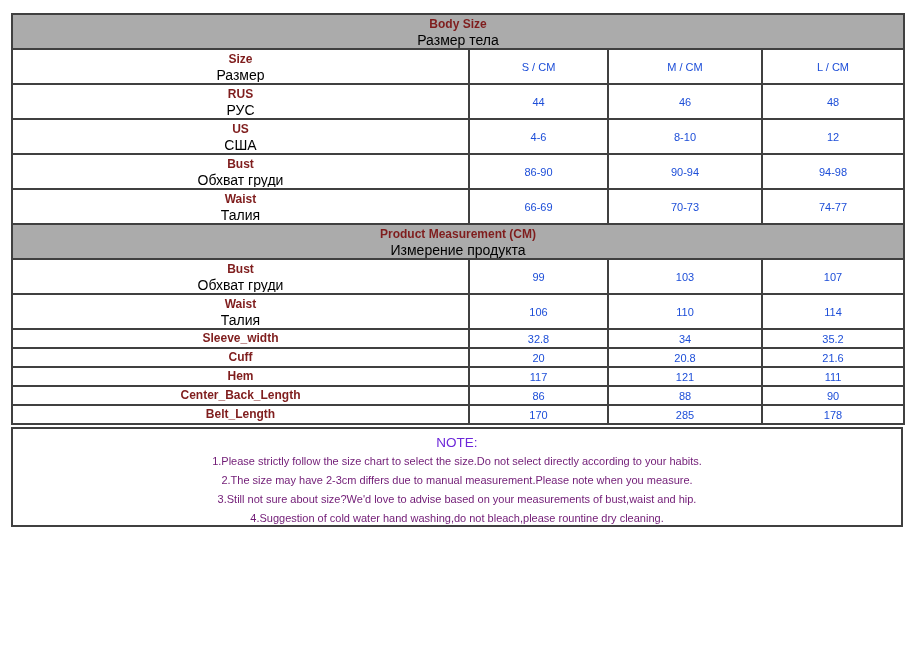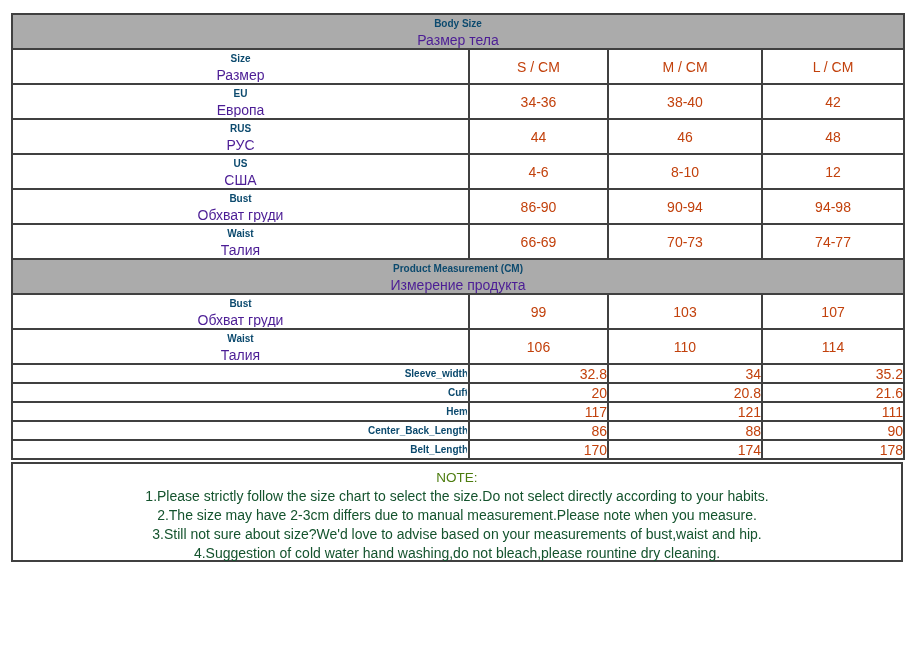--- a/index.html
+++ b/index.html
@@ -11,40 +11,40 @@
   .sheet{position:absolute;left:11px;top:13px;width:892px;}
   table.size-table{
     border-collapse:collapse;width:100%;table-layout:fixed;
   }
   table.size-table td{
     border:2px solid #404040;
     text-align:center;vertical-align:middle;
     padding:0;overflow:hidden;white-space:nowrap;
   }
   td.sec-head{background:#ababab;padding:2px 0 1px 0;}
-  .en{font-weight:bold;font-size:10px;line-height:16px;color:#0c4a6e;}
-  .ru{font-weight:normal;font-size:14px;line-height:16px;color:#4c1d95;}
+  .en{font-weight:bold;font-size:12px;line-height:16px;color:#7f1d1d;}
+  .ru{font-weight:normal;font-size:14px;line-height:16px;color:#000000;}
   td.label{padding:1px 0;border-radius:9px;}
-  td.val{font-size:14px;color:#c2410c;}
+  td.val{font-size:11px;color:#1d4ed8;}
   tr.two td{height:33px;}
-  tr.one td{height:17px;text-align:right;}
+  tr.one td{height:17px;}
   tr.one .en{line-height:15px;}
   .note-box{
     border:2px solid #404040;
     margin-top:2px;
     height:92px;
     text-align:center;
     padding-top:4px;
     box-sizing:content-box;
   }
   .note-title{
     font-size:13.5px;line-height:19px;font-weight:normal;
   }
   .note-line{
-    font-size:14px;line-height:19px;color:#14532d;
+    font-size:11px;line-height:19px;color:#701a75;
   }
 </style>
 </head>
 <body>
 
 <div class="sheet">
   <table class="size-table">
     <colgroup>
       <col style="width:457px">
       <col style="width:139px">
@@ -59,29 +59,20 @@
           </td>
         </tr>
         <tr class="two">
           <td class="label">
             <div class="en">Size</div>
             <div class="ru">Размер</div>
           </td>
           <td class="val">S / CM</td>
           <td class="val">M / CM</td>
           <td class="val">L / CM</td>
-        </tr>
-        <tr class="two">
-          <td class="label">
-            <div class="en">EU</div>
-            <div class="ru">Европа</div>
-          </td>
-          <td class="val">34-36</td>
-          <td class="val">38-40</td>
-          <td class="val">42</td>
         </tr>
         <tr class="two">
           <td class="label">
             <div class="en">RUS</div>
             <div class="ru">РУС</div>
           </td>
           <td class="val">44</td>
           <td class="val">46</td>
           <td class="val">48</td>
         </tr>
@@ -166,28 +157,28 @@
           </td>
           <td class="val">86</td>
           <td class="val">88</td>
           <td class="val">90</td>
         </tr>
         <tr class="one">
           <td class="label">
             <div class="en">Belt_Length</div>
           </td>
           <td class="val">170</td>
-          <td class="val">174</td>
+          <td class="val">285</td>
           <td class="val">178</td>
         </tr>
       </tbody>
   </table>
 
   <div class="note-box">
-    <div class="note-title" style="color: #4d7c0f;">NOTE:</div>
+    <div class="note-title" style="color: #6d28d9;">NOTE:</div>
     <div id="note-lines">
         <div class="note-line">1.Please strictly follow the size chart to select the size.Do not select directly according to your habits.</div>
         <div class="note-line">2.The size may have 2-3cm differs due to manual measurement.Please note when you measure.</div>
         <div class="note-line">3.Still not sure about size?We'd love to advise based on your measurements of bust,waist and hip.</div>
         <div class="note-line">4.Suggestion of cold water hand washing,do not bleach,please rountine dry cleaning.</div>
       </div>
   </div>
 </div>
 
 </body></html>

